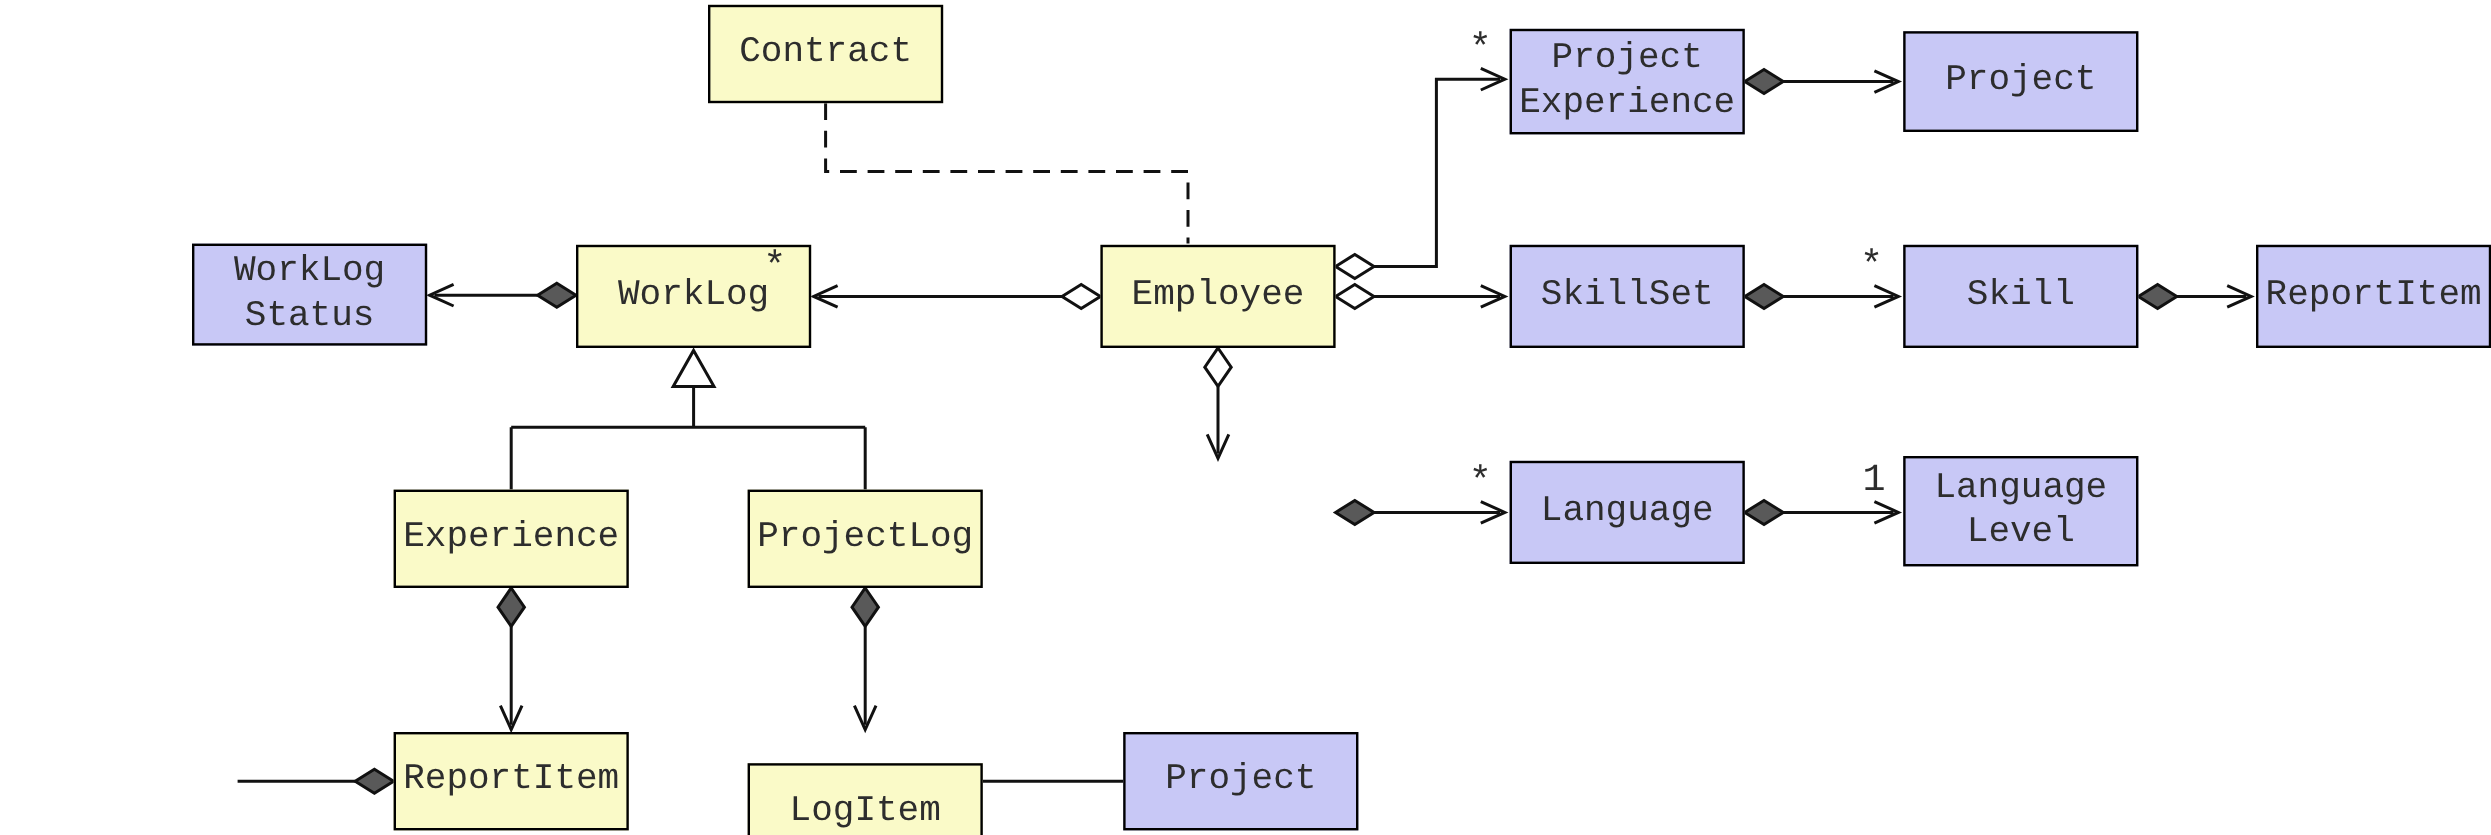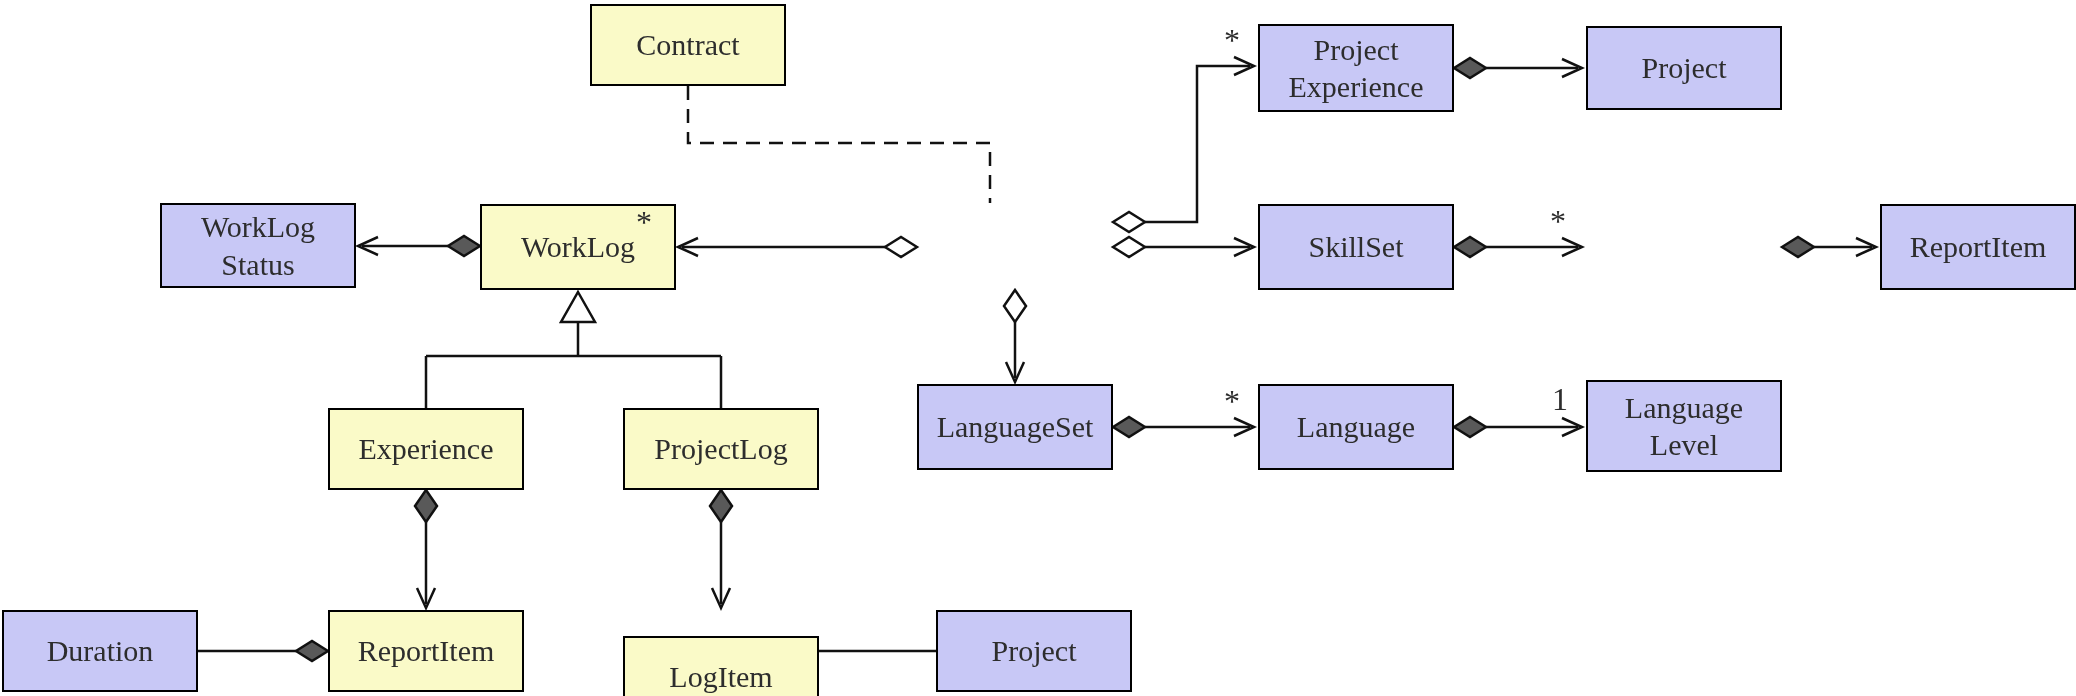--- a/index.html
+++ b/index.html
@@ -1,21 +1,21 @@
 <!DOCTYPE html>
 <html><head>
 <meta charset="utf-8">
 <style>
   html, body { margin: 0; padding: 0; background: #ffffff; }
   .canvas {
     position: relative;
     width: 2076px;
     height: 696px;
     background: #ffffff;
-    font-family: Liberation Serif, serif;
+    font-family: Liberation Mono, monospace;
     overflow: hidden;
   }
   svg.wires {
     position: absolute;
     left: 0; top: 0;
     width: 2076px; height: 696px;
   }
   .node {
     position: absolute;
     box-sizing: border-box;
@@ -140,32 +140,32 @@
 
     <g>
       <line x1="819" y1="651" x2="936" y2="651"></line>
     </g>
   </svg>
 
   <div class="node yellow" style="left:590px;top:4px;width:196px;height:82px">Contract</div>
   <div class="node purple" style="left:160px;top:203px;width:196px;height:85px">WorkLog
 Status</div>
   <div class="node yellow" style="left:480px;top:204px;width:196px;height:86px">WorkLog</div>
+  <div class="node yellow" style="left:917px;top:204px;width:196px;height:86px">Employee</div>
   <div class="node purple" style="left:1258px;top:24px;width:196px;height:88px">Project
 Experience</div>
   <div class="node purple" style="left:1586px;top:26px;width:196px;height:84px">Project</div>
   <div class="node purple" style="left:1258px;top:204px;width:196px;height:86px">SkillSet</div>
+  <div class="node purple" style="left:1586px;top:204px;width:196px;height:86px">Skill</div>
   <div class="node purple" style="left:1880px;top:204px;width:196px;height:86px">ReportItem</div>
-  <div class="node purple" style="left:917px;top:384px;width:196px;height:86px">LanguageSet</div>
   <div class="node purple" style="left:1258px;top:384px;width:196px;height:86px">Language</div>
   <div class="node purple" style="left:1586px;top:380px;width:196px;height:92px">Language
 Level</div>
   <div class="node yellow" style="left:328px;top:408px;width:196px;height:82px">Experience</div>
   <div class="node yellow" style="left:623px;top:408px;width:196px;height:82px">ProjectLog</div>
-  <div class="node purple" style="left:2px;top:610px;width:196px;height:82px">Duration</div>
   <div class="node yellow" style="left:328px;top:610px;width:196px;height:82px">ReportItem</div>
   <div class="node yellow" style="left:623px;top:636px;width:196px;height:82px">LogItem</div>
   <div class="node purple" style="left:936px;top:610px;width:196px;height:82px">Project</div>
 
   <span class="mult" style="left:636px;top:204px">*</span>
   <span class="mult" style="left:1224px;top:22px">*</span>
   <span class="mult" style="left:1550px;top:203px">*</span>
   <span class="mult" style="left:1224px;top:383px">*</span>
   <span class="mult" style="left:1552px;top:381px">1</span>
 

